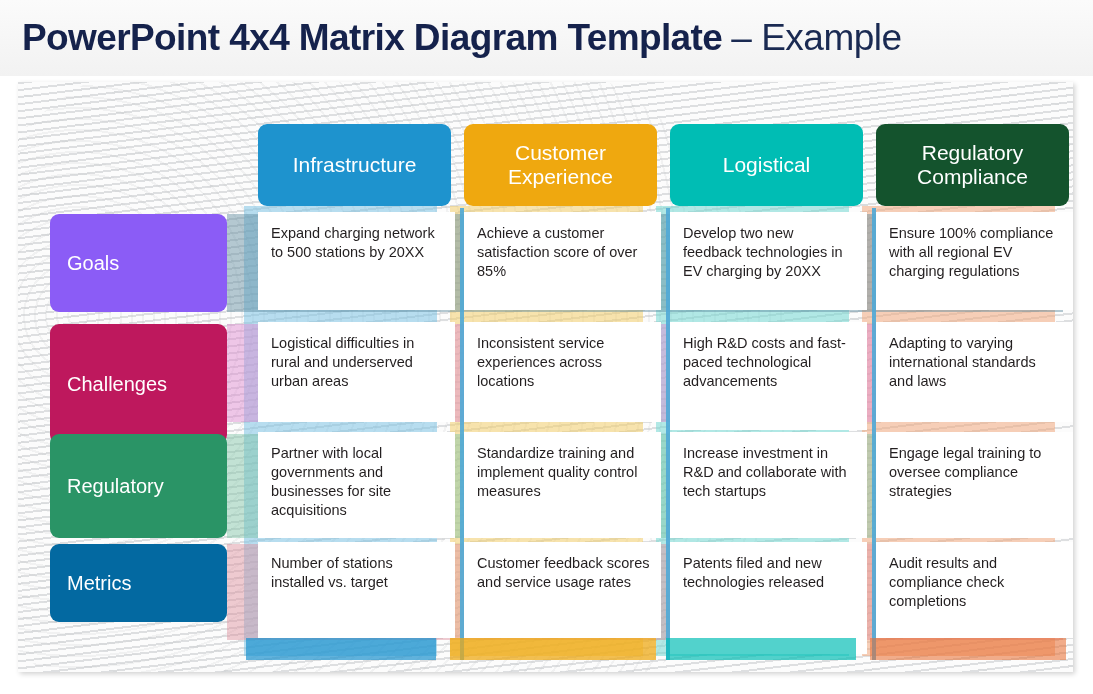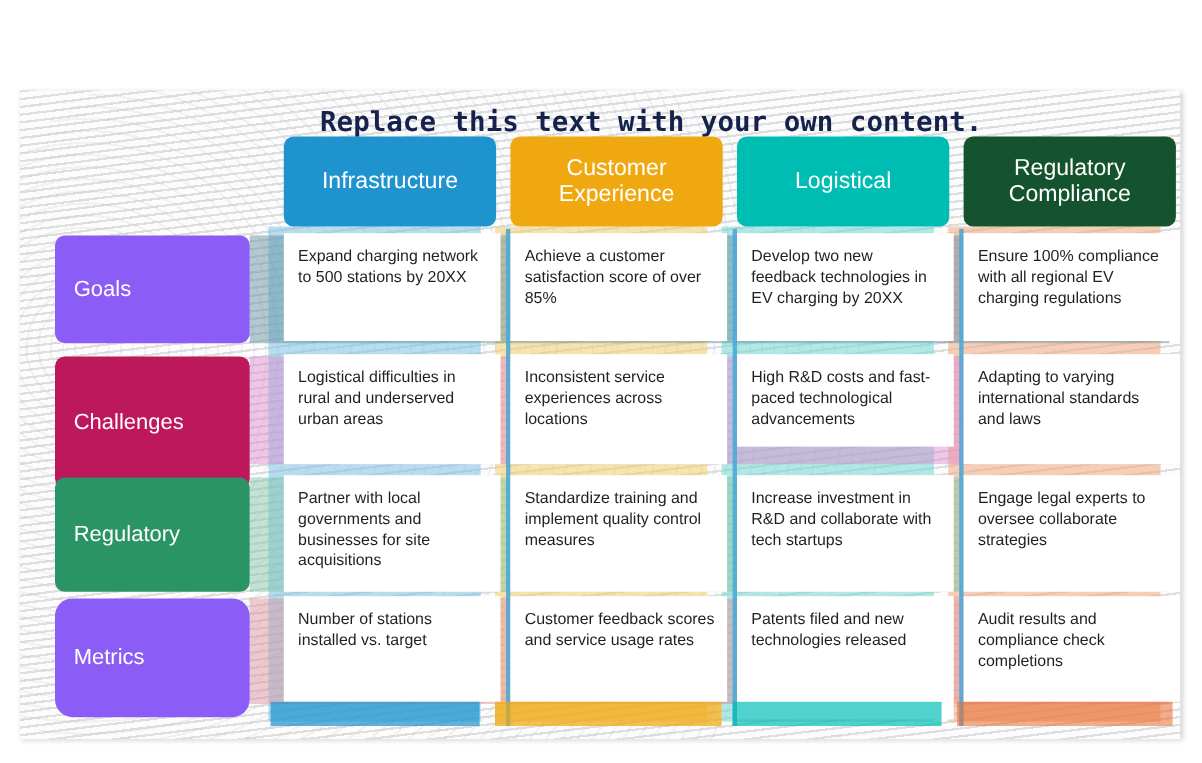--- a/index.html
+++ b/index.html
@@ -170,27 +170,30 @@
     position: absolute;
     bottom: 12px;
     height: 22px;
   }
 </style>
 </head>
 <body>
 
 <div id="page">
 
+  <div id="title-bar">
+    <span id="title-main">PowerPoint 4x4 Matrix Diagram Template</span>
+    <span id="title-sub">– Example</span>
+  </div>
 
   <div id="slide-outer">
     <div id="slide">
       <div id="slide-texture"></div>
       <div id="slide-arcs"></div>
 
-      <div id="headline">Replace this text with your own content.</div>
       <div id="corner-label">example</div>
 
       <div id="grid-layer">
           <div class="col-strip" style="left: 226px; background: rgb(125, 194, 228);"></div>
           <div class="col-strip" style="left: 432px; background: rgb(243, 206, 108);"></div>
           <div class="col-strip" style="left: 638px; background: rgb(114, 215, 209);"></div>
           <div class="col-strip" style="left: 844px; background: rgb(240, 168, 126);"></div>
           <div class="row-strip" style="top: 132px; height: 98px; background: rgb(93, 138, 158);"></div>
           <div class="row-strip" style="top: 242px; height: 98px; background: rgb(221, 134, 207);"></div>
           <div class="row-strip" style="top: 352px; height: 104px; background: rgb(124, 195, 163);"></div>
@@ -212,58 +215,58 @@
           </div>
           <div class="row-head" style="top: 132px; height: 98px; background: #8b5cf6;">
             <span>Goals</span>
           </div>
           <div class="row-head" style="top: 242px; height: 120px; background: #be185d;">
             <span>Challenges</span>
           </div>
           <div class="row-head" style="top: 352px; height: 104px; background: rgb(42, 148, 102);">
             <span>Regulatory</span>
           </div>
-          <div class="row-head" style="top: 462px; height: 108px; background: #8b5cf6; border-radius: 16px;">
+          <div class="row-head" style="top: 462px; height: 78px; background: #0369a1;">
             <span>Metrics</span>
           </div>
           <div class="cell" style="left: 240px; top: 130px; height: 98px;">
             <div>Expand charging network to 500 stations by 20XX</div>
           </div>
           <div class="cell" style="left: 446px; top: 130px; height: 98px;">
             <div>Achieve a customer satisfaction score of over 85%</div>
           </div>
           <div class="cell" style="left: 652px; top: 130px; height: 98px;">
             <div>Develop two new feedback technologies in EV charging by 20XX</div>
           </div>
           <div class="cell" style="left: 858px; top: 130px; height: 98px;">
             <div>Ensure 100% compliance with all regional EV charging regulations</div>
           </div>
           <div class="cell" style="left: 240px; top: 240px; height: 100px;">
             <div>Logistical difficulties in rural and underserved urban areas</div>
           </div>
           <div class="cell" style="left: 446px; top: 240px; height: 100px;">
             <div>Inconsistent service experiences across locations</div>
           </div>
-          <div class="cell" style="left: 652px; top: 240px; height: 84px;">
+          <div class="cell" style="left: 652px; top: 240px; height: 108px;">
             <div>High R&amp;D costs and fast-paced technological advancements</div>
           </div>
           <div class="cell" style="left: 858px; top: 240px; height: 100px;">
             <div>Adapting to varying international standards and laws</div>
           </div>
           <div class="cell" style="left: 240px; top: 350px; height: 106px;">
             <div>Partner with local governments and businesses for site acquisitions</div>
           </div>
           <div class="cell" style="left: 446px; top: 350px; height: 106px;">
             <div>Standardize training and implement quality control measures</div>
           </div>
           <div class="cell" style="left: 652px; top: 350px; height: 106px;">
             <div>Increase investment in R&amp;D and collaborate with tech startups</div>
           </div>
           <div class="cell" style="left: 858px; top: 350px; height: 106px;">
-            <div>Engage legal experts to oversee collaborate strategies</div>
+            <div>Engage legal training to oversee compliance strategies</div>
           </div>
           <div class="cell" style="left: 240px; top: 460px; height: 96px;">
             <div>Number of stations installed vs. target</div>
           </div>
           <div class="cell" style="left: 446px; top: 460px; height: 96px;">
             <div>Customer feedback scores and service usage rates</div>
           </div>
           <div class="cell" style="left: 652px; top: 460px; height: 112px;">
             <div>Patents filed and new technologies released</div>
           </div>

